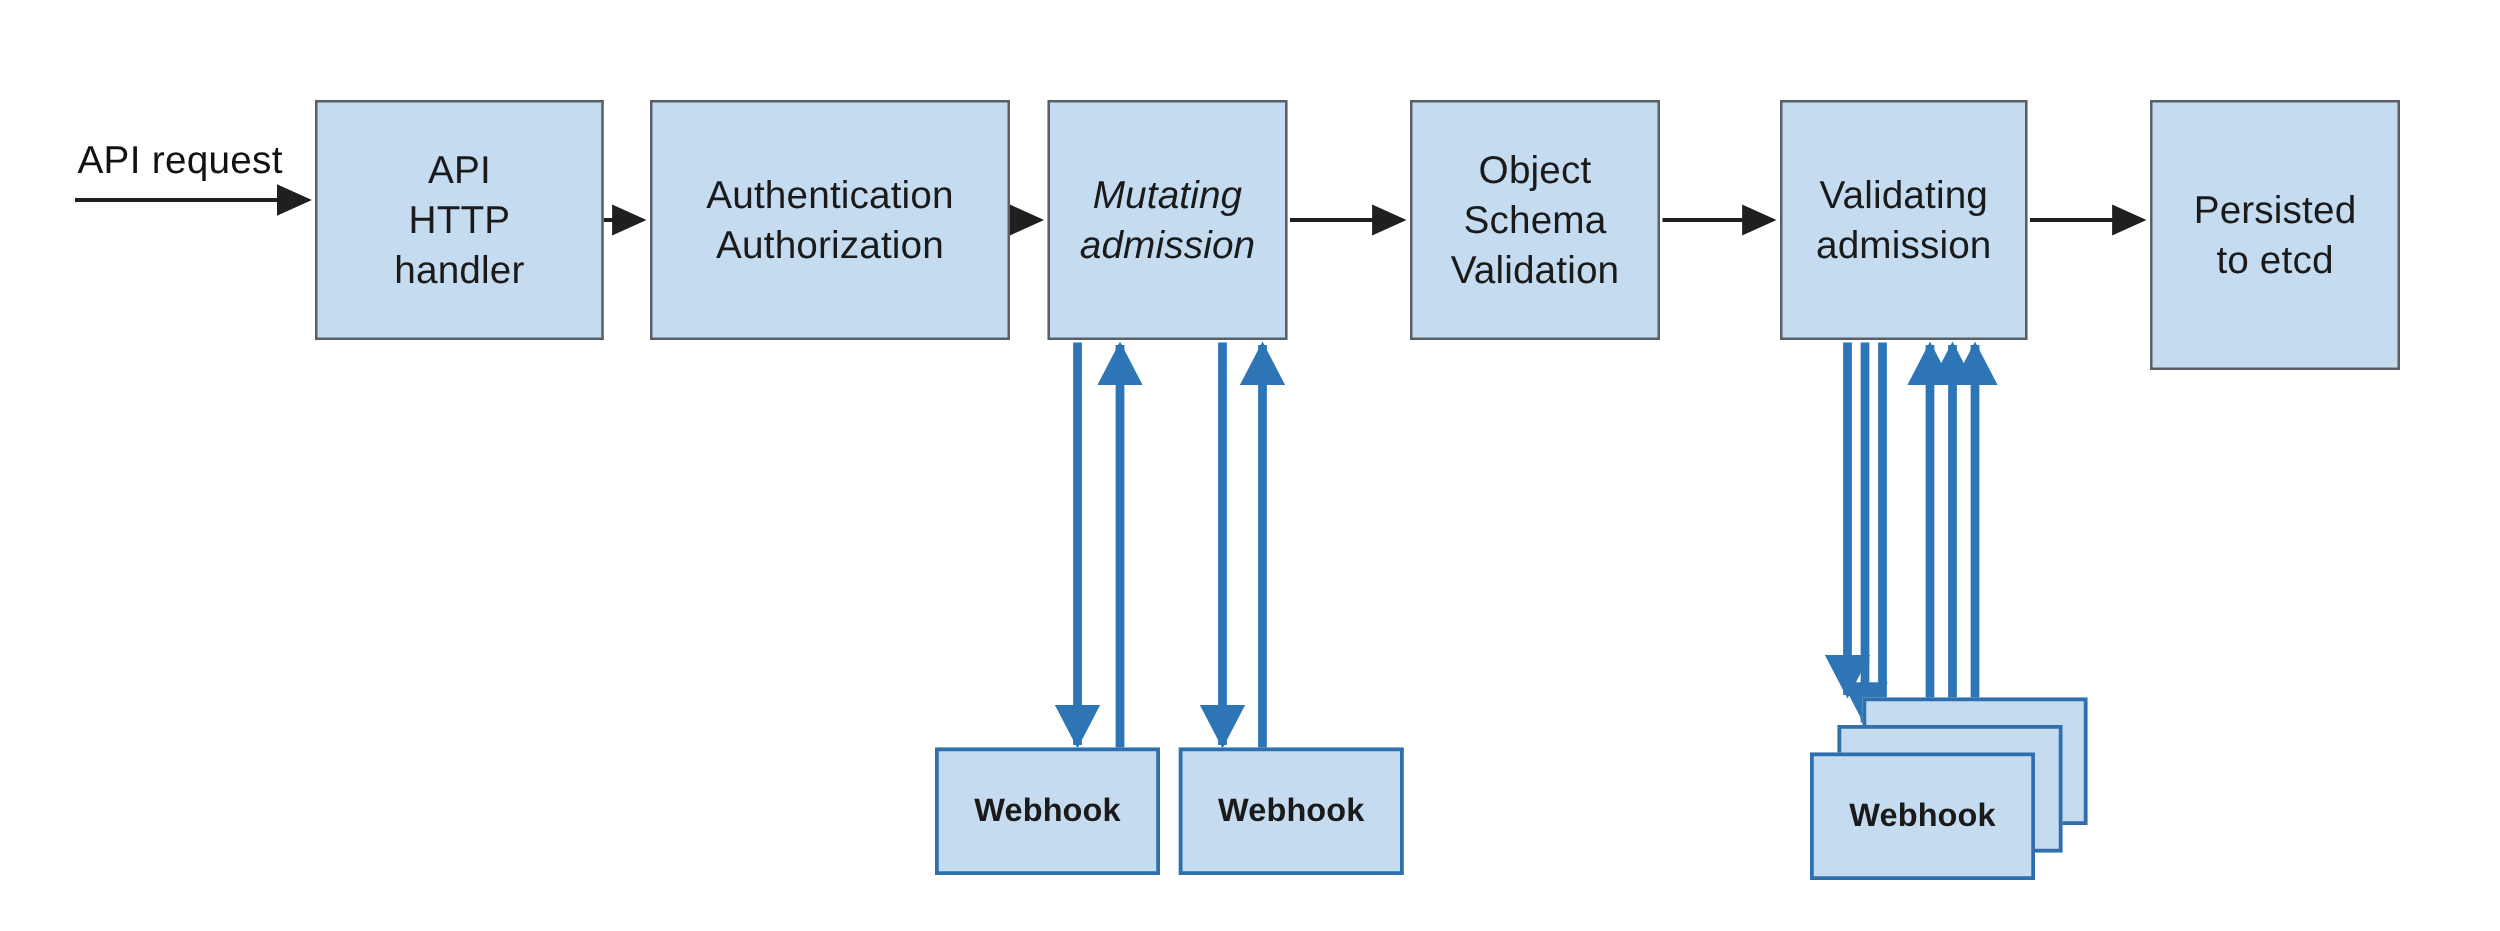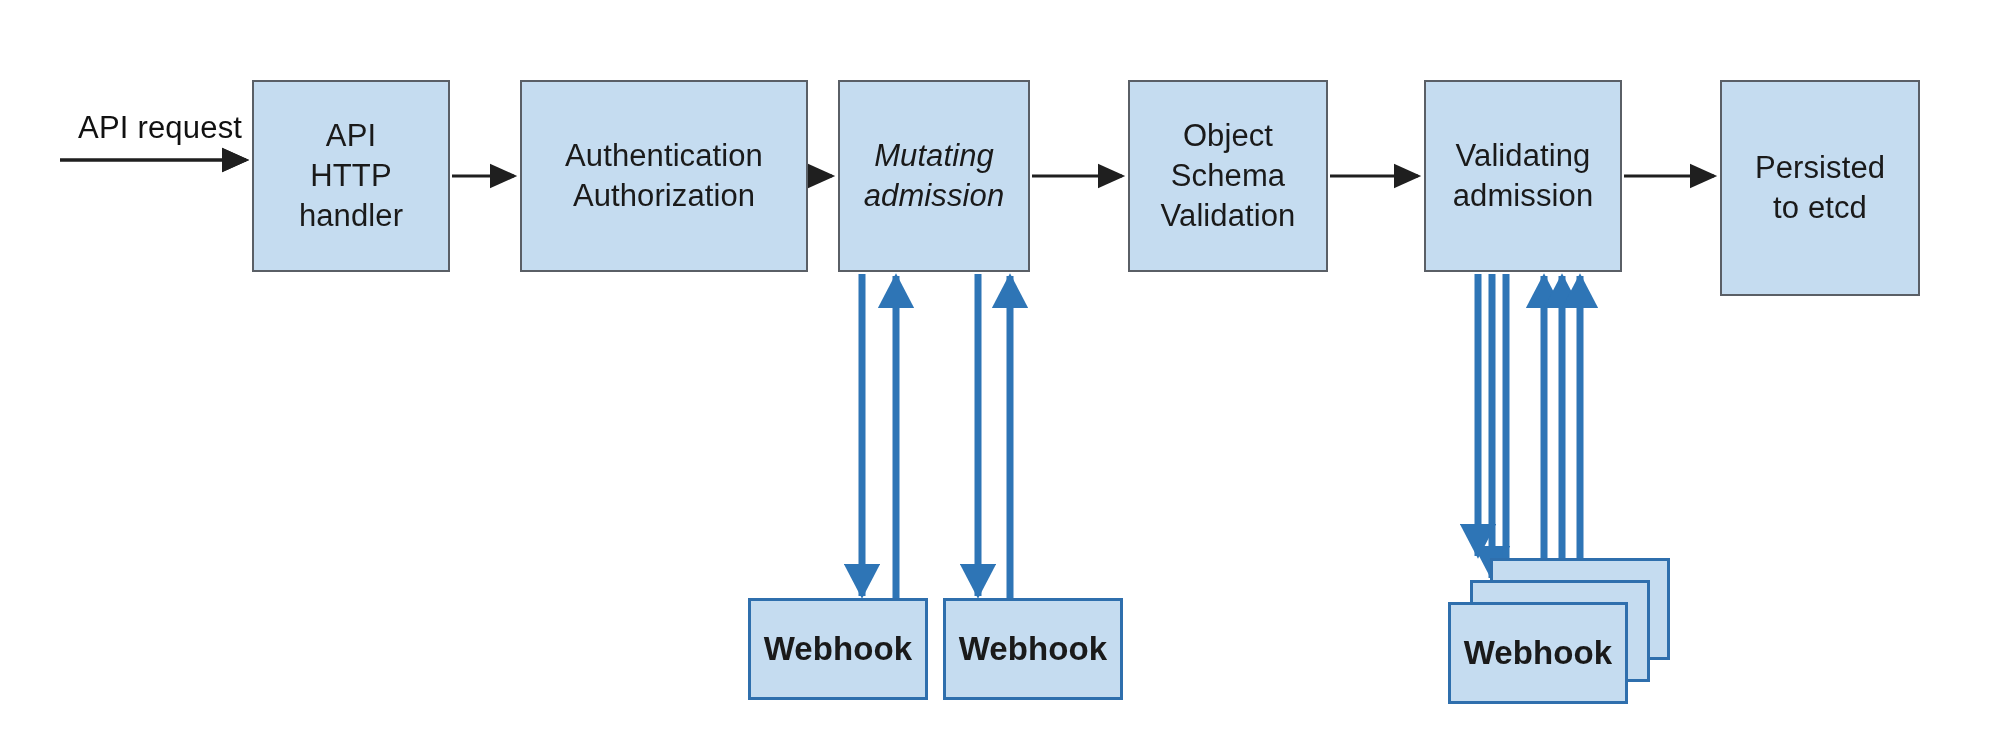--- a/index.html
+++ b/index.html
@@ -28,21 +28,21 @@
     text-align: center;
     color: #1a1a1a;
     font-size: 31px;
     line-height: 1.28;
     letter-spacing: 0.1px;
     white-space: pre-line;
   }
   .node.webhook {
     border: 3px solid #2f6fad;
     background: #c5dcf0;
-    font-size: 33px;
+    font-size: 26px;
     font-weight: 700;
   }
   .node.webhook-ghost {
     font-size: 0;
   }
   .label-text {
     position: absolute;
     font-size: 31px;
     color: #111111;
     letter-spacing: 0.2px;
@@ -88,21 +88,21 @@
         <line x1="1478" y1="274" x2="1478" y2="556" stroke="#2e75b6" stroke-width="7" marker-end="url(#arrow-blue)"></line>
         <line x1="1544" y1="560" x2="1544" y2="276" stroke="#2e75b6" stroke-width="7" marker-end="url(#arrow-blue)"></line>
         <line x1="1492" y1="274" x2="1492" y2="578" stroke="#2e75b6" stroke-width="7" marker-end="url(#arrow-blue)"></line>
         <line x1="1562" y1="582" x2="1562" y2="276" stroke="#2e75b6" stroke-width="7" marker-end="url(#arrow-blue)"></line>
         <line x1="1506" y1="274" x2="1506" y2="600" stroke="#2e75b6" stroke-width="7" marker-end="url(#arrow-blue)"></line>
         <line x1="1580" y1="604" x2="1580" y2="276" stroke="#2e75b6" stroke-width="7" marker-end="url(#arrow-blue)"></line>
       </g>
   </svg>
 
   <div id="nodes-layer">
-      <div class="node" style="left: 252px; top: 80px; width: 198px; height: 192px;">API
+      <div class="node" style="left: 252px; top: 80px; width: 231px; height: 192px;">API
 HTTP
 handler</div>
       <div class="node" style="left: 520px; top: 80px; width: 288px; height: 192px;">Authentication
 Authorization</div>
       <div class="node" style="left: 838px; top: 80px; width: 192px; height: 192px; font-style: italic;">Mutating
 admission</div>
       <div class="node" style="left: 1128px; top: 80px; width: 200px; height: 192px;">Object
 Schema
 Validation</div>
       <div class="node" style="left: 1424px; top: 80px; width: 198px; height: 192px;">Validating
@@ -111,15 +111,15 @@
 to etcd</div>
     </div>
   <div id="webhooks-layer">
       <div class="node webhook" style="left: 748px; top: 598px; width: 180px; height: 102px; z-index: 10;">Webhook</div>
       <div class="node webhook" style="left: 943px; top: 598px; width: 180px; height: 102px; z-index: 11;">Webhook</div>
       <div class="node webhook webhook-ghost" style="left: 1490px; top: 558px; width: 180px; height: 102px; z-index: 12;"></div>
       <div class="node webhook webhook-ghost" style="left: 1470px; top: 580px; width: 180px; height: 102px; z-index: 13;"></div>
       <div class="node webhook" style="left: 1448px; top: 602px; width: 180px; height: 102px; z-index: 14;">Webhook</div>
     </div>
 
-  <div class="label-text" id="entry-label" style="left:62px; top:110px;margin-left:16px;">API request</div>
+  <div class="label-text" id="entry-label" style="left:62px; top:110px;">API request</div>
 
 </div>
 
 </body></html>

